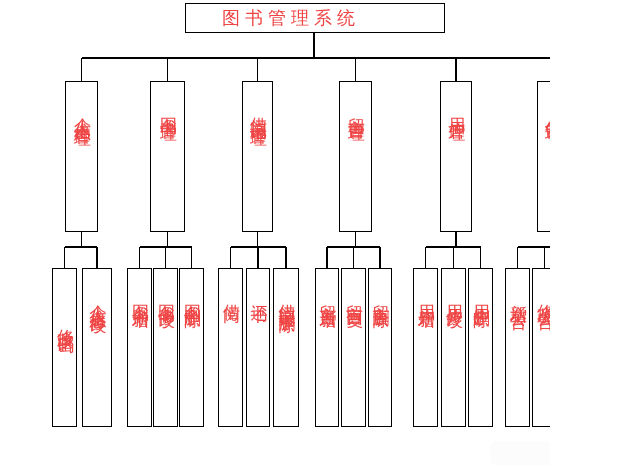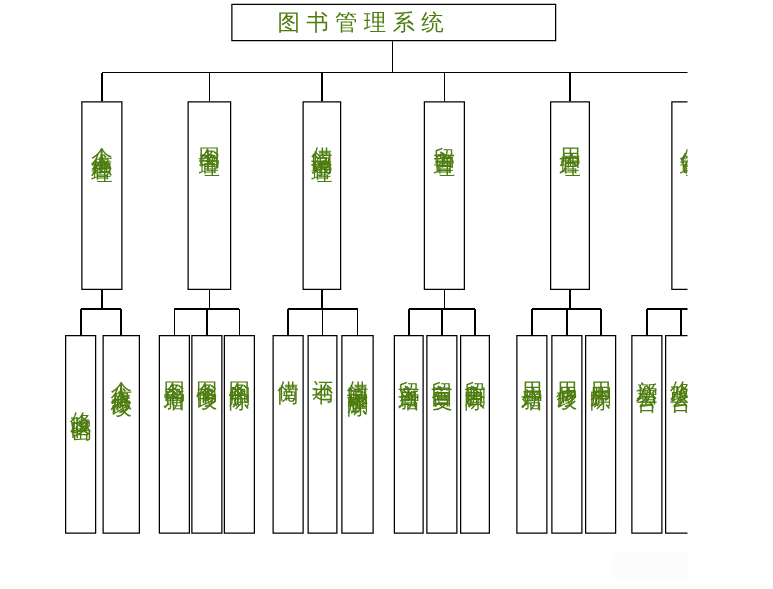--- a/index.html
+++ b/index.html
@@ -1,22 +1,22 @@
 <!DOCTYPE html>
 <html><head>
 <meta charset="utf-8">
 <style>
   html, body { margin: 0; padding: 0; background: #ffffff; }
   .canvas {
     position: relative;
     width: 550px;
     height: 471px;
     background: #ffffff;
-    font-family: Liberation Serif, serif;
-    color: #4d7c0f;
+    font-family: Liberation Mono, monospace;
+    color: #ef4444;
     overflow: hidden;
   }
   svg.connectors {
     position: absolute;
     left: 0; top: 0;
     width: 618px; height: 471px;
   }
   .node {
     position: absolute;
     border: 1px solid #000000;

